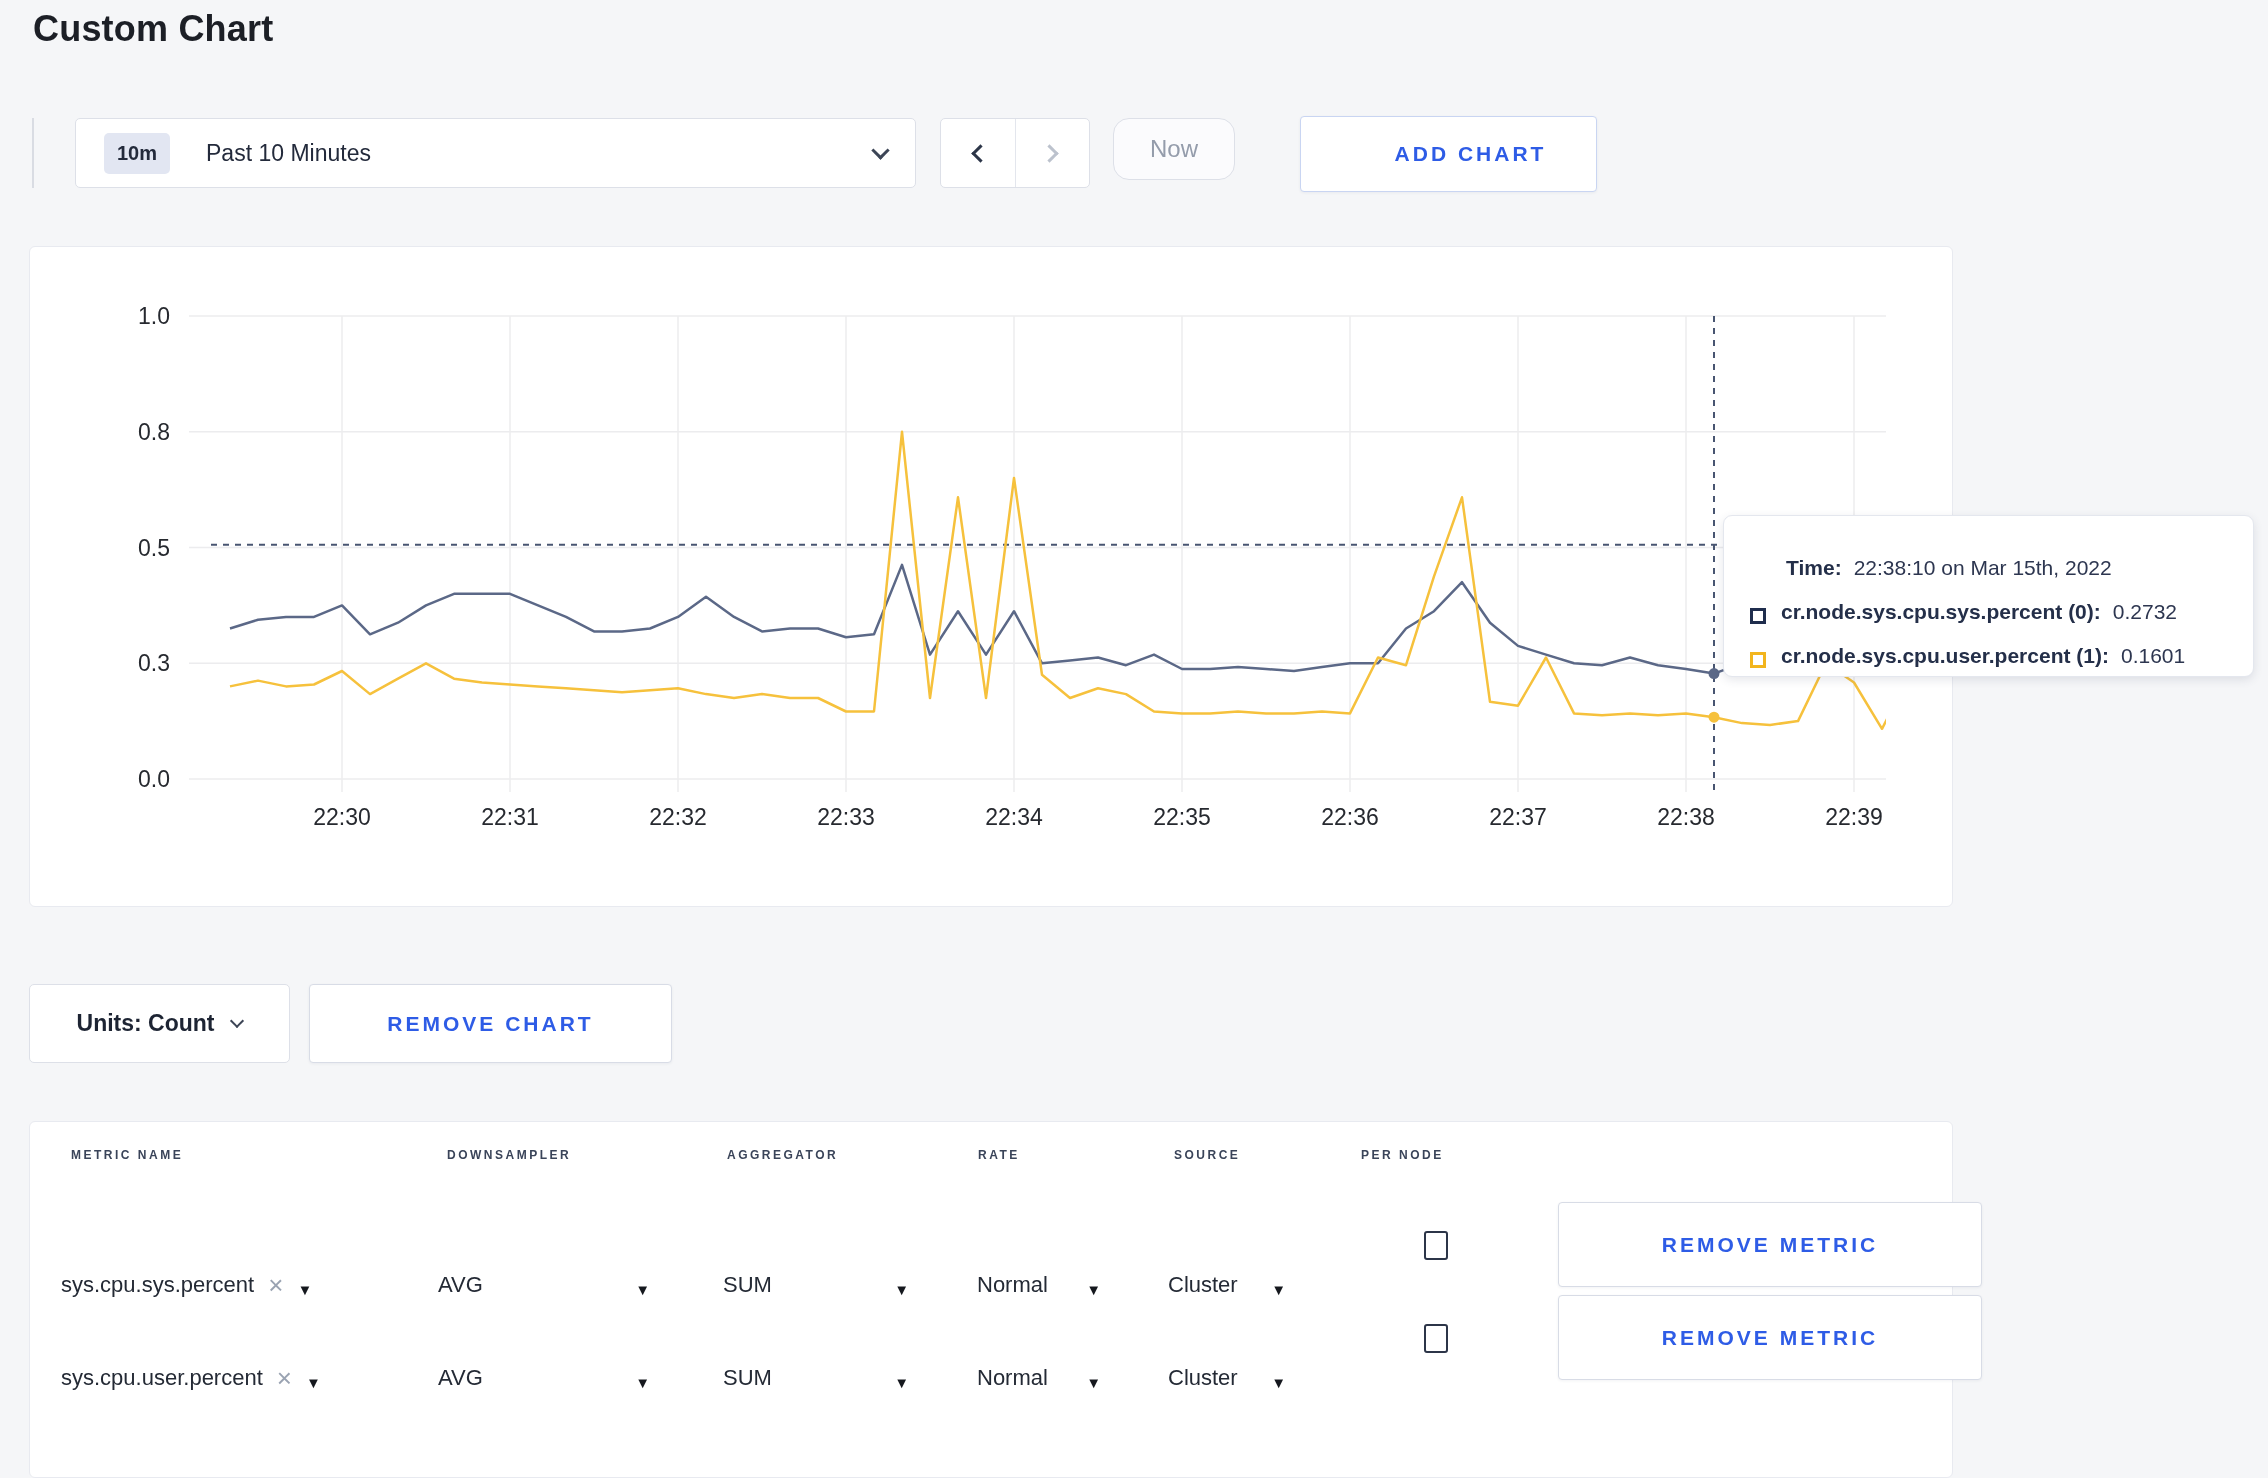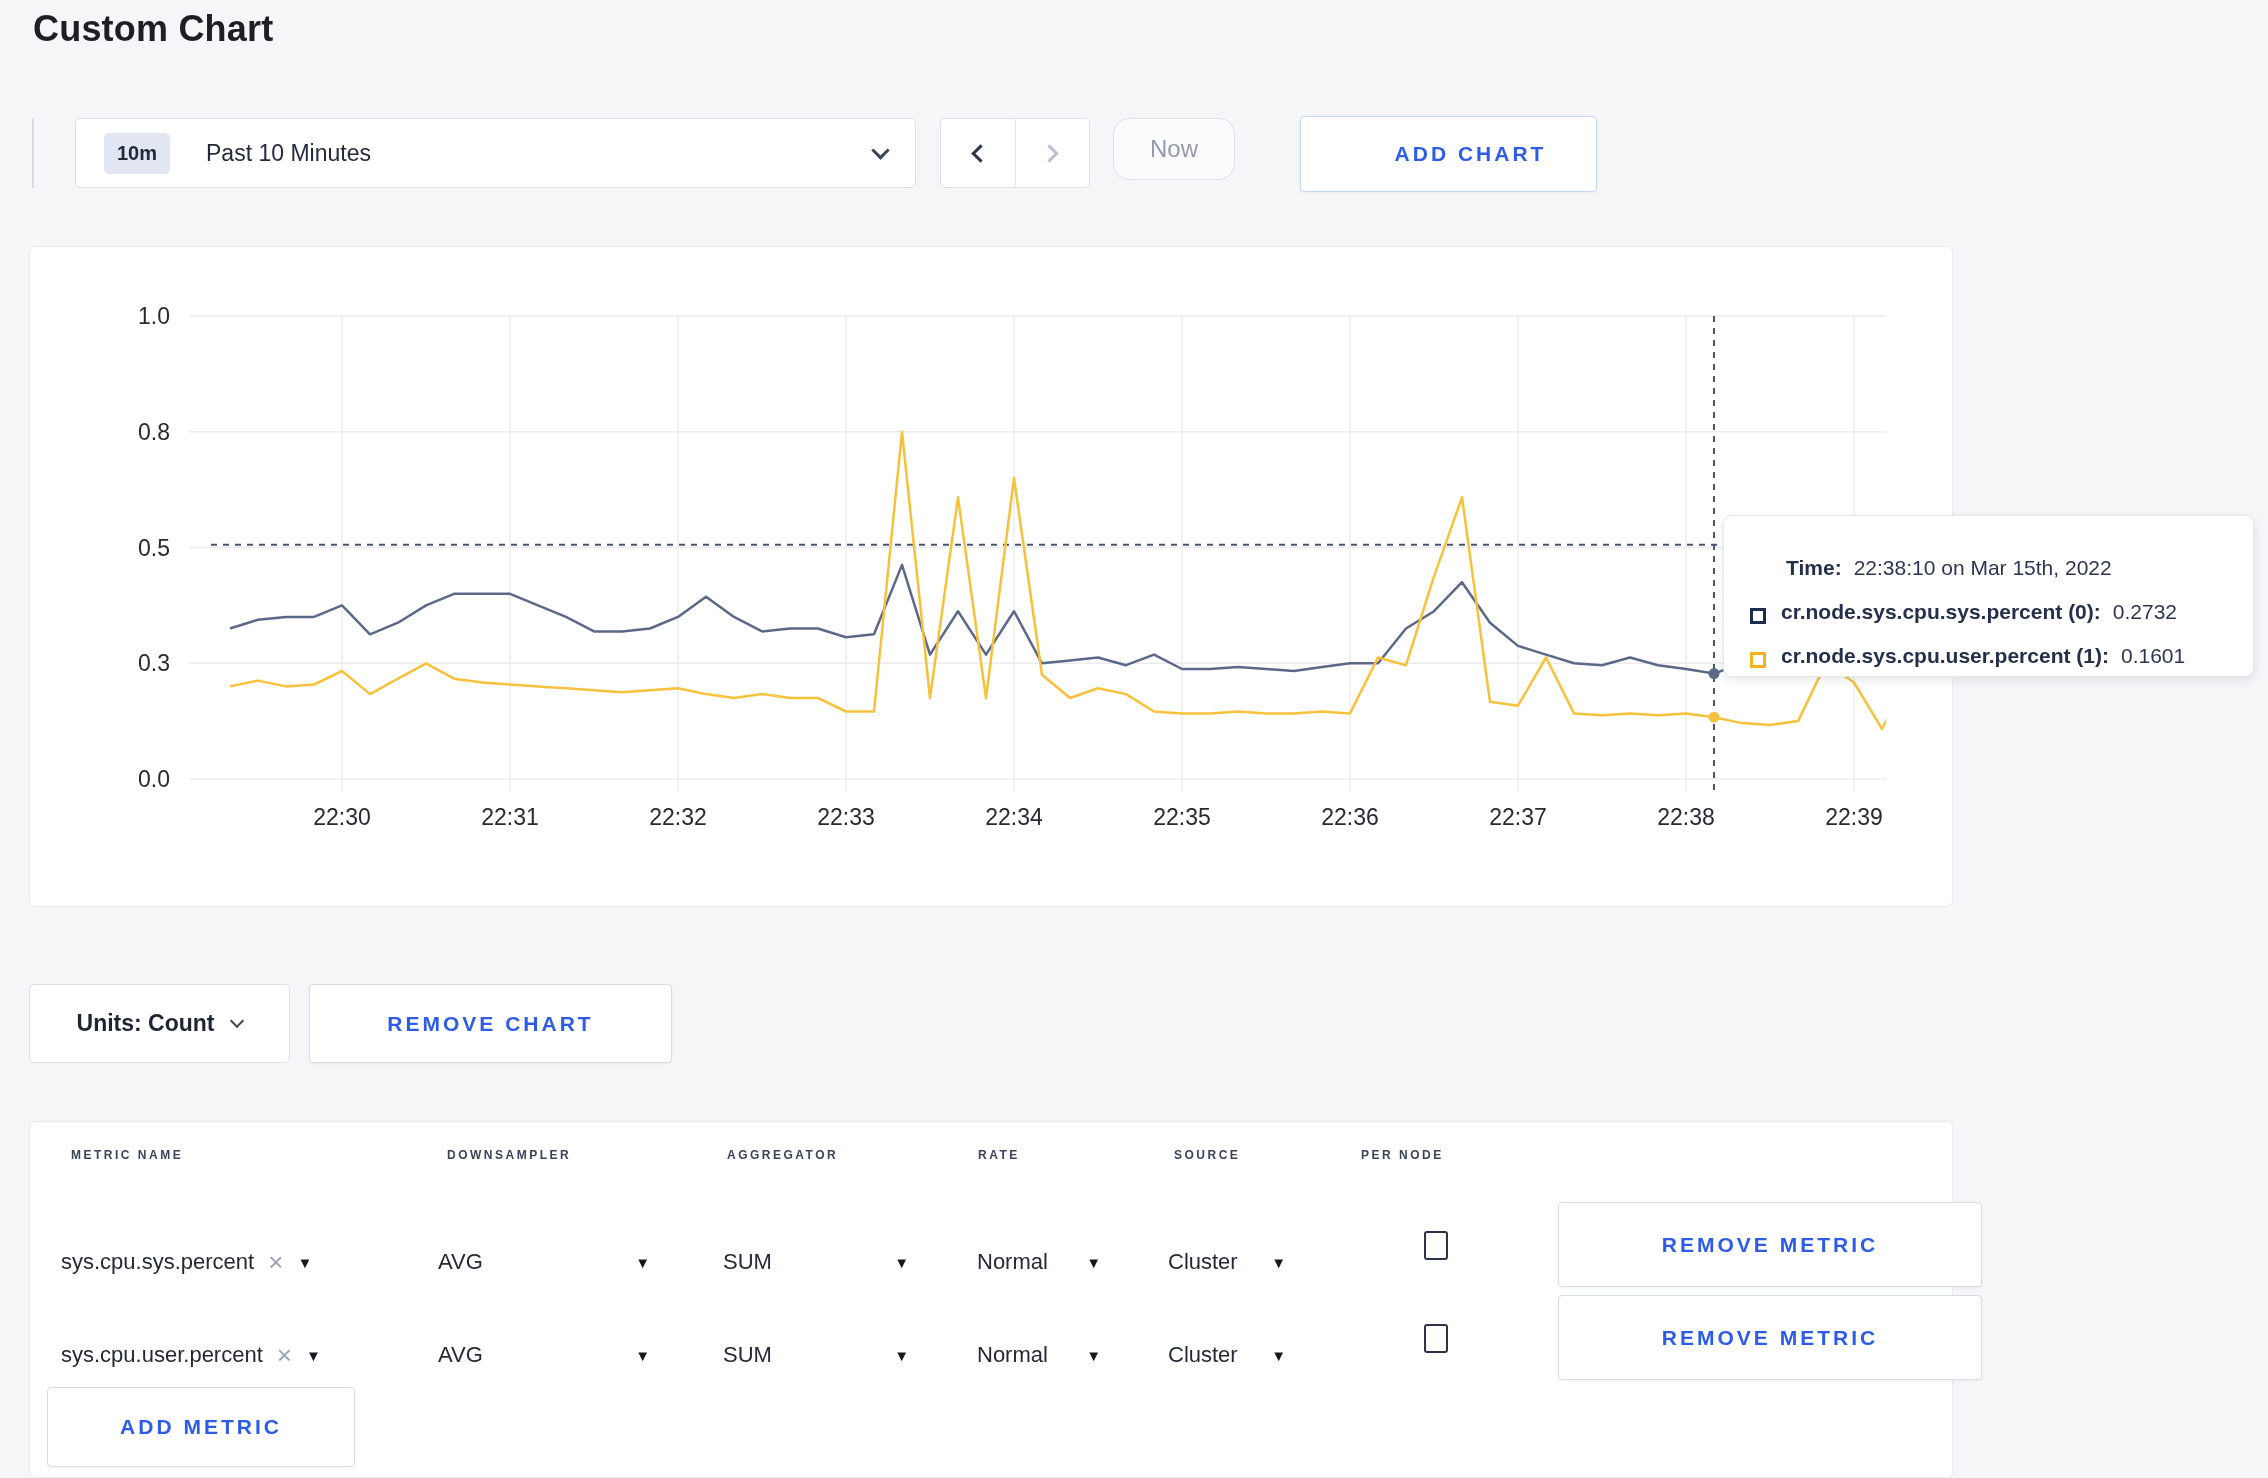--- a/index.html
+++ b/index.html
@@ -53,21 +53,21 @@
   .units-btn .chev { width:10px; height:10px; border-width:2.5px; transform:rotate(45deg); margin-top:-5px; }
   .remove-chart-btn { position:absolute; left:309px; top:984px; width:363px; height:79px; }
 
   
   .metrics-panel { position:absolute; left:29px; top:1121px; width:1924px; height:357px; background:#fff;
     border:1px solid #e8eaf0; border-radius:6px; }
   .thead { position:absolute; top:26px; left:0; right:0; height:30px; }
   .th { position:absolute; font-size:12px; font-weight:700; letter-spacing:2.5px; color:#3a4459;text-align:center; }
   .th.c0{left:41px}.th.c1{left:417px}.th.c2{left:697px}.th.c3{left:948px}.th.c4{left:1144px}.th.c5{left:1331px}
   .mrow { position:absolute; left:0; right:0; height:88px; }
-  .cell { position:absolute; top:16px; height:88px; display:flex; align-items:center; font-size:22px; color:#242a35; }
+  .cell { position:absolute; top:8px; height:88px; display:flex; align-items:flex-end; font-size:22px; color:#242a35; }
   .name-cell { left:31px; gap:14px; cursor:pointer; }
   .x-icon { color:#9aa3b2; font-size:26px; line-height:1; cursor:pointer; }
   .caret { font-size:15px; color:#15181e; cursor:pointer; }
   .dd { justify-content:space-between; cursor:pointer; }
   .dd-down { left:408px; width:212px; }
   .dd-agg  { left:693px; width:186px; }
   .dd-rate { left:947px; width:124px; }
   .dd-src  { left:1138px; width:118px; }
   .checkbox { position:absolute; left:1394px; top:29px; width:24px; height:29px; border:2px solid #2c3548;
     border-radius:3px; background:#fff; cursor:pointer; }
@@ -221,16 +221,15 @@
       <span class="caret">▼</span>
     </div>
     <div class="cell dd dd-src">
       <span>Cluster</span>
       <span class="caret">▼</span>
     </div>
     <span class="checkbox"></span>
     <button class="btn remove-metric-btn">REMOVE METRIC</button>
   </div>
 </div>
-    <button class="btn add-metric-btn">ADD METRIC</button>
   </section>
 
 </div>
 
 </body></html>

